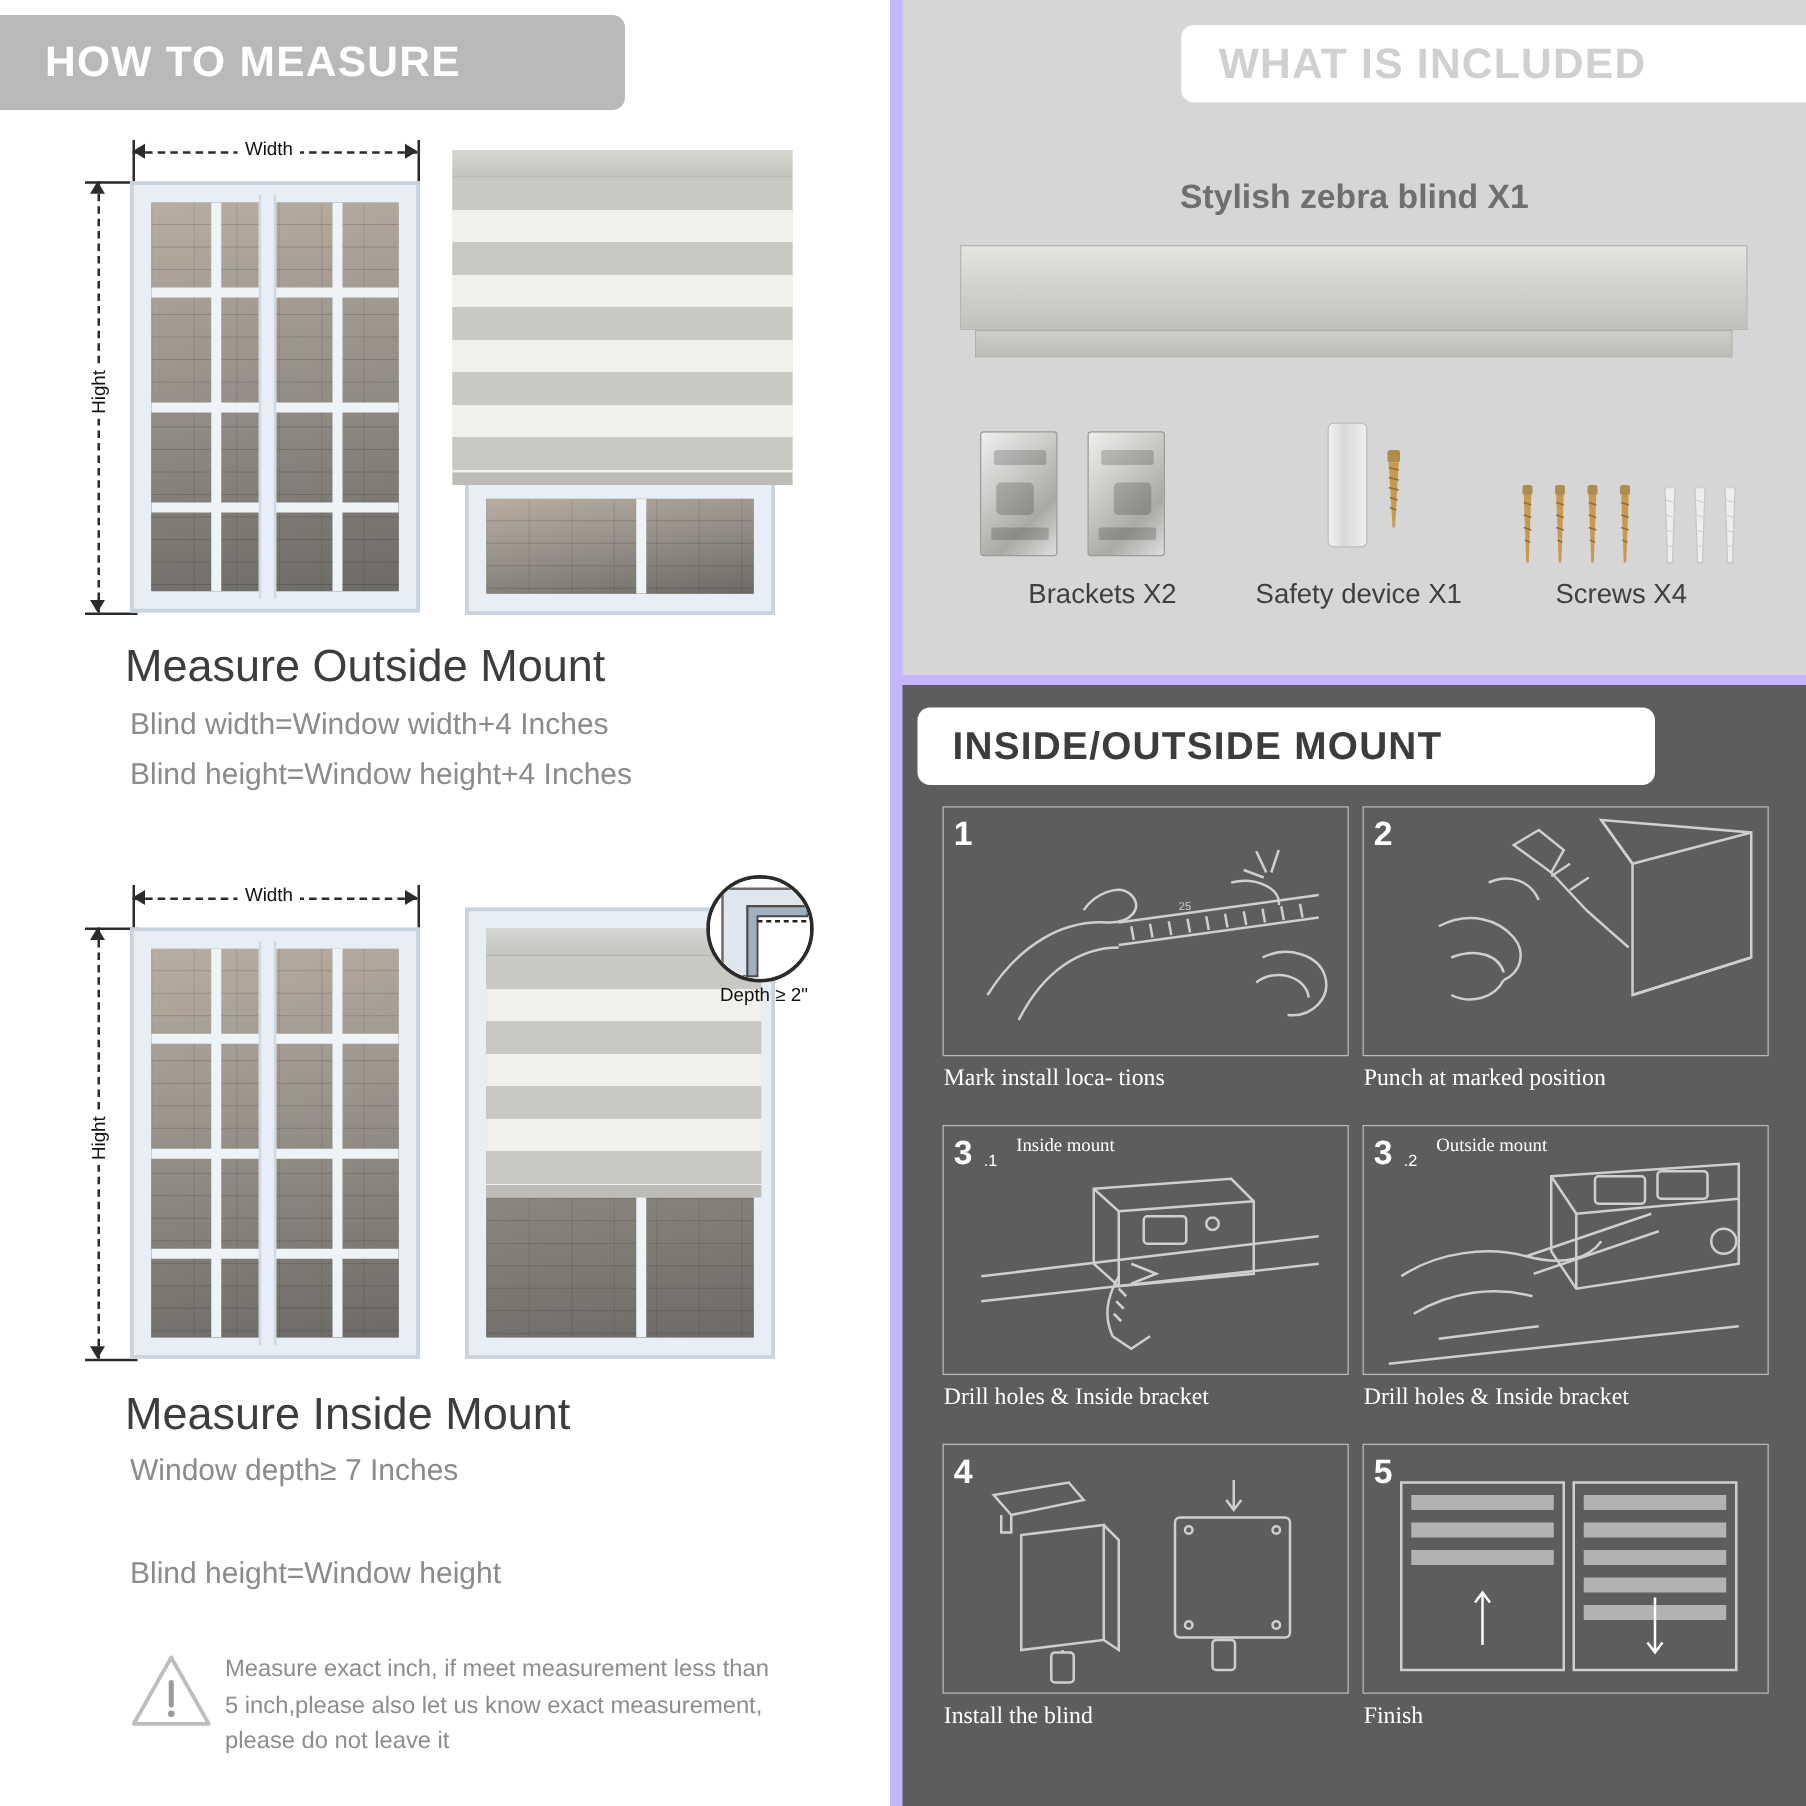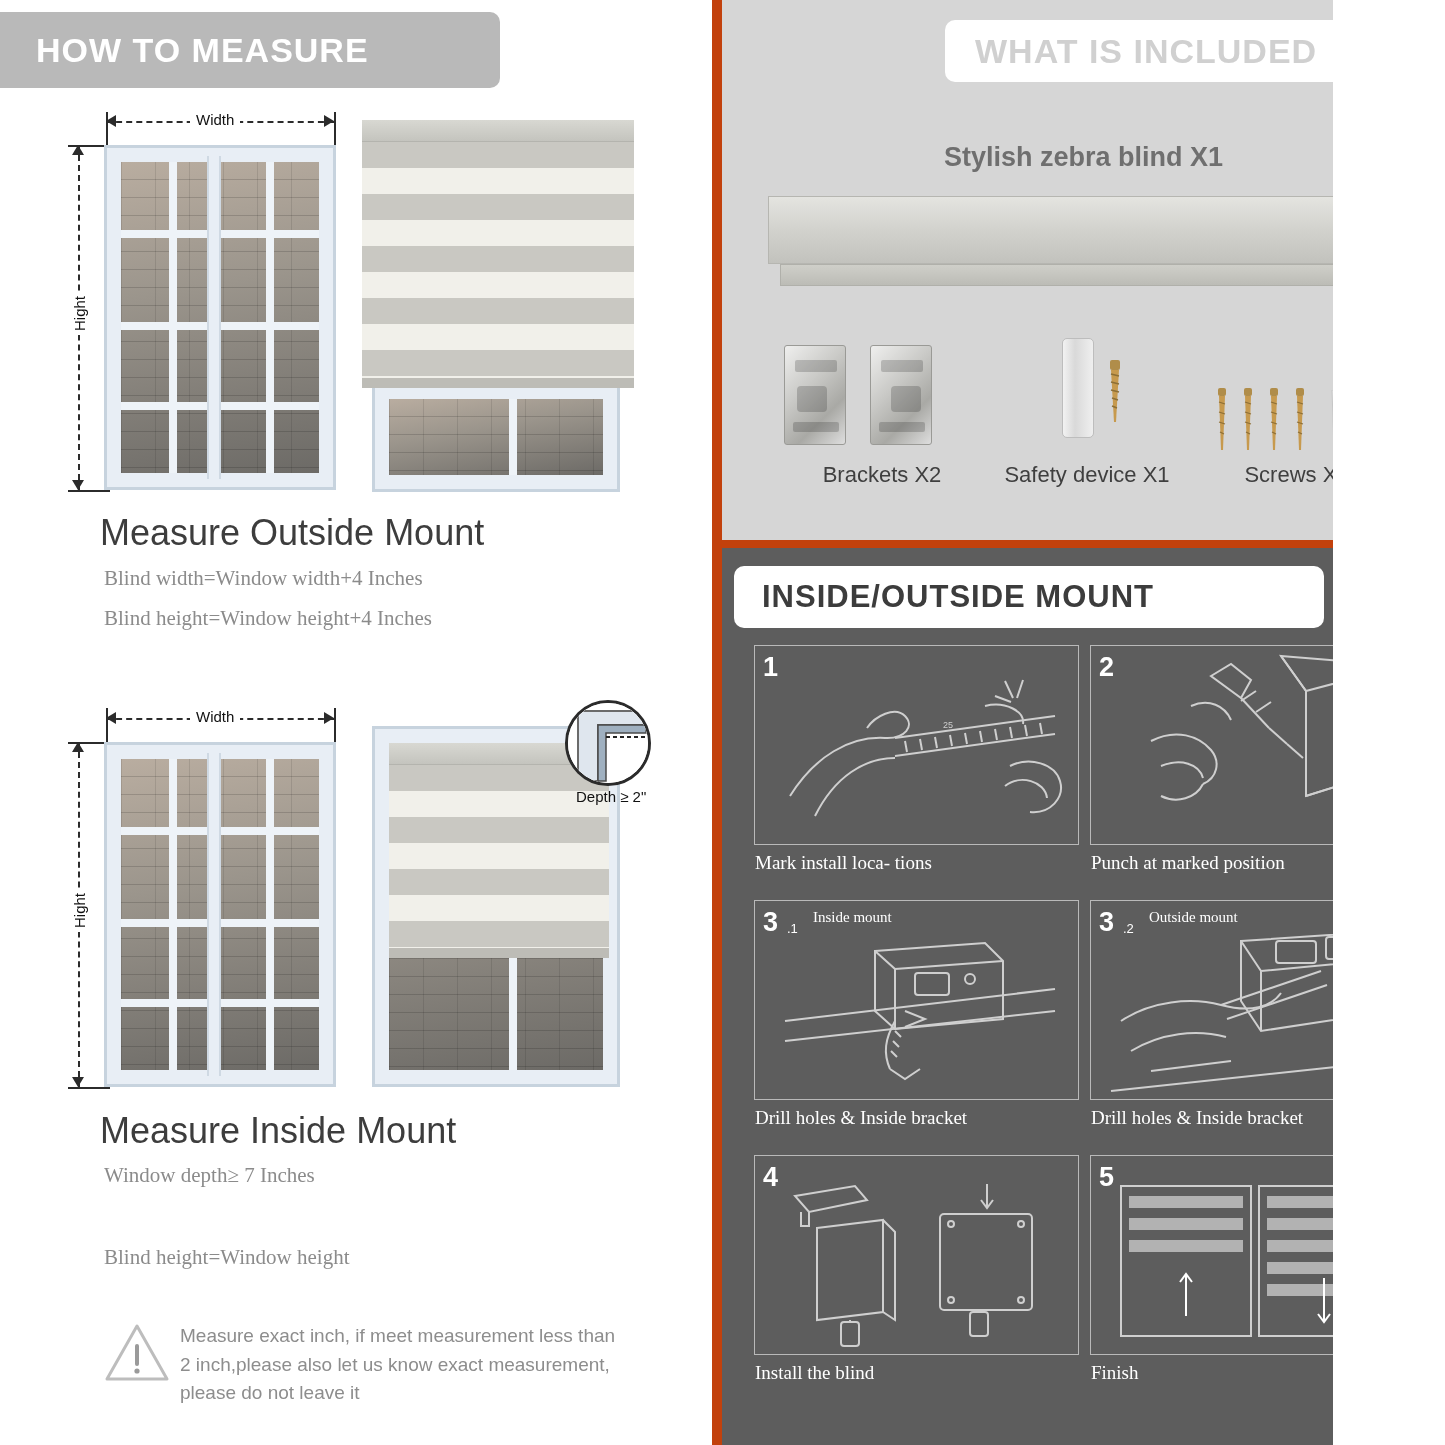--- a/index.html
+++ b/index.html
@@ -3,22 +3,22 @@
 <meta charset="utf-8">
 <style>
   * { box-sizing: border-box; }
   html, body {
     margin: 0; padding: 0;
     background: #ffffff;
     font-family: "Liberation Sans", sans-serif;
   }
   .page {
     position: relative;
-    width: 1333px; height: 1445px;
-    background: #c2410c;
+    width: 1445px; height: 1445px;
+    background: #c4b5fd;
     overflow: hidden;
   }
 
   
   .left-panel {
     position: absolute;
     left: 0; top: 0;
     width: 712px; height: 1445px;
     background: #ffffff;
   }
@@ -117,23 +117,23 @@
   }
 
   .heading {
     position: absolute;
     font-size: 36px;
     color: #3d3d3d;
     font-family: Liberation Sans, sans-serif;
   }
   .sub {
     position: absolute;
-    font-size: 21px;
+    font-size: 24px;
     color: #8b8b8b;
-    font-family: Liberation Serif, serif;
+    font-family: Liberation Sans, sans-serif;
   }
   .note {
     position: absolute;
     font-size: 19px;
     color: #8d8d8d;
     line-height: 1.5;
     font-family: "Liberation Sans", sans-serif;
   }
   .warn-tri {
     position: absolute;
@@ -356,21 +356,21 @@
     <div class="sub" style="left:104px; top:1163px;">Window depth≥ 7 Inches</div>
     <div class="sub" style="left:104px; top:1245px;">Blind height=Window height</div>
 
     <div class="warn-tri" style="left:104px; top:1322px;">
       <svg width="66" height="62" viewBox="0 0 66 62">
         <path d="M33 4 L63 57 L3 57 Z" fill="none" stroke="#bdbdbd" stroke-width="3" stroke-linejoin="round"></path>
         <line x1="33" y1="24" x2="33" y2="42" stroke="#9a9a9a" stroke-width="4" stroke-linecap="round"></line>
         <circle cx="33" cy="49" r="2.6" fill="#9a9a9a"></circle>
       </svg>
     </div>
-    <div class="note" style="left:180px; top:1322px; width:440px;">Measure exact inch, if meet measurement less than 2 inch,please also let us know exact measurement, please do not leave it</div>
+    <div class="note" style="left:180px; top:1322px; width:440px;">Measure exact inch, if meet measurement less than 5 inch,please also let us know exact measurement, please do not leave it</div>
   </div>
 
   <div class="right-top">
     <div class="banner banner-included">WHAT IS INCLUDED</div>
 
     <div class="included-title" style="top:142px;">Stylish zebra blind X1</div>
 
     <div class="headrail" style="left:46px; top:196px; width:630px; height:68px;"></div>
     <div class="headrail-lip" style="left:58px; top:264px; width:606px; height:22px;"></div>
 

